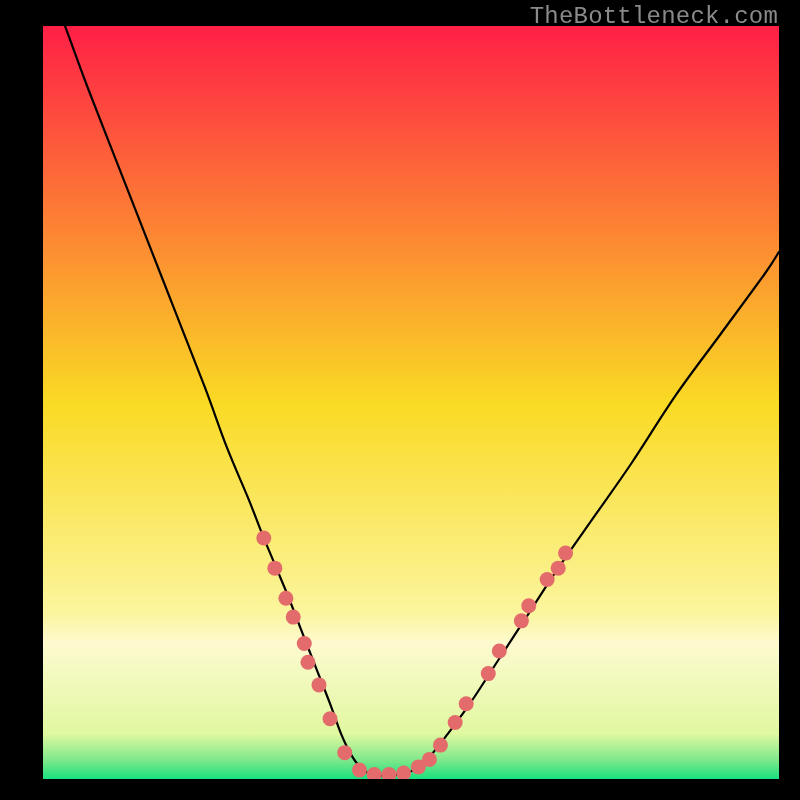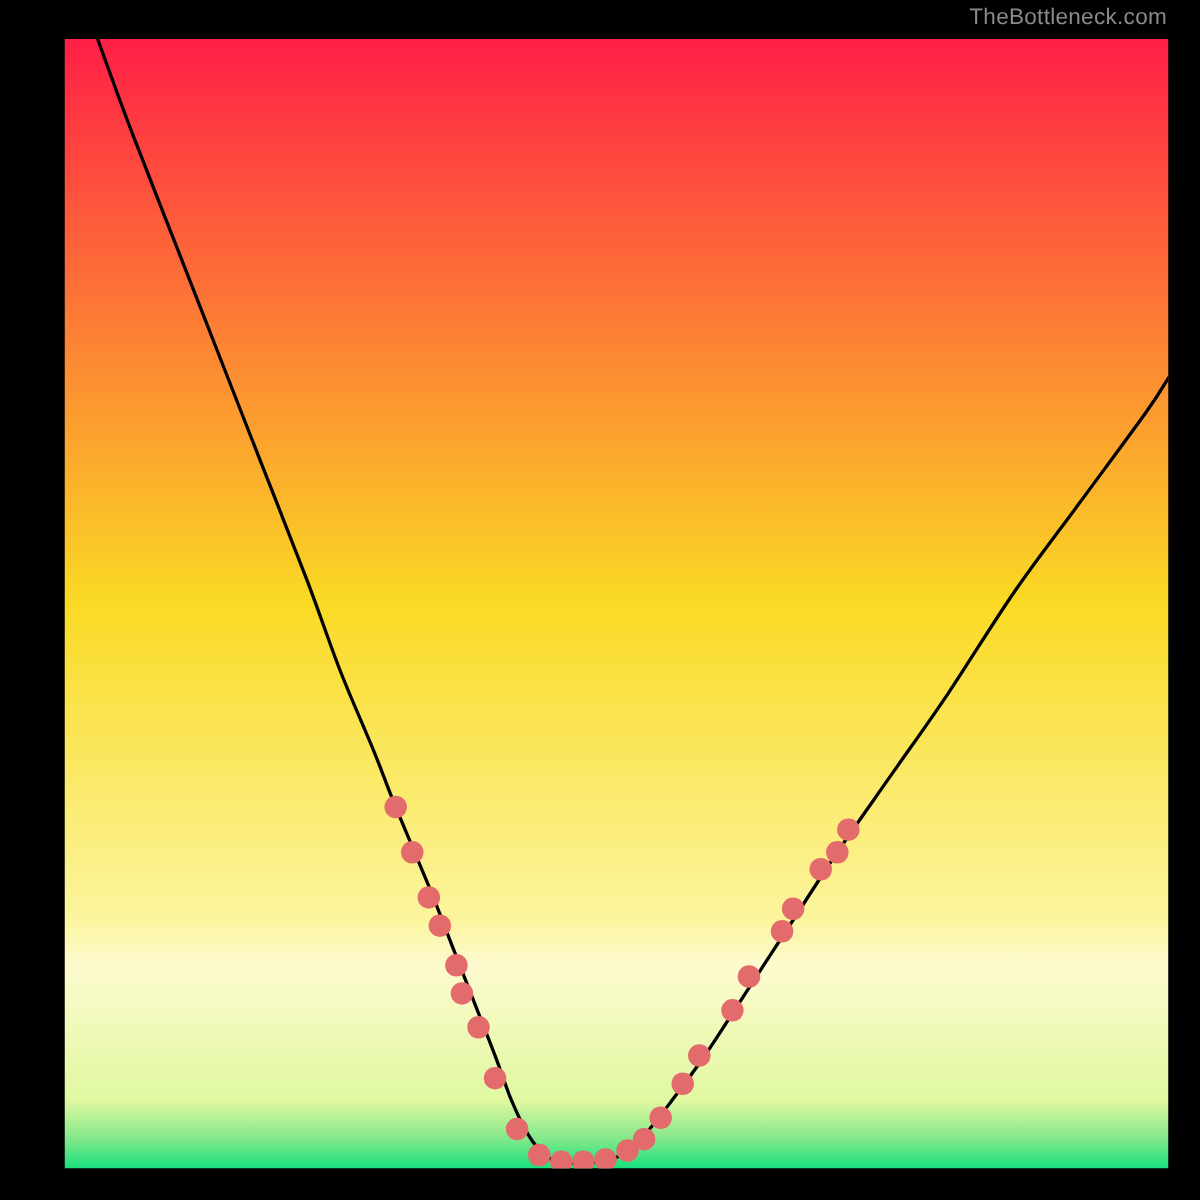--- a/index.html
+++ b/index.html
@@ -76,14 +76,14 @@
           <circle cx="456.32" cy="624.99" r="7.5" fill="#e46b6b"></circle>
           <circle cx="478.40" cy="594.87" r="7.5" fill="#e46b6b"></circle>
           <circle cx="485.76" cy="579.81" r="7.5" fill="#e46b6b"></circle>
           <circle cx="504.16" cy="553.45" r="7.5" fill="#e46b6b"></circle>
           <circle cx="515.20" cy="542.16" r="7.5" fill="#e46b6b"></circle>
           <circle cx="522.56" cy="527.10" r="7.5" fill="#e46b6b"></circle>
         </g>
       </svg>
     </div>
 
-  <div class="watermark" id="watermark" style="right: 22px; top: 3px; font-size: 15px;">TheBottleneck.com</div>
+  <div class="watermark" id="watermark" style="right: 22px; top: 3px; font-size: 24px; font-family: Liberation Mono, monospace;">TheBottleneck.com</div>
 </div>
 
 </body></html>

